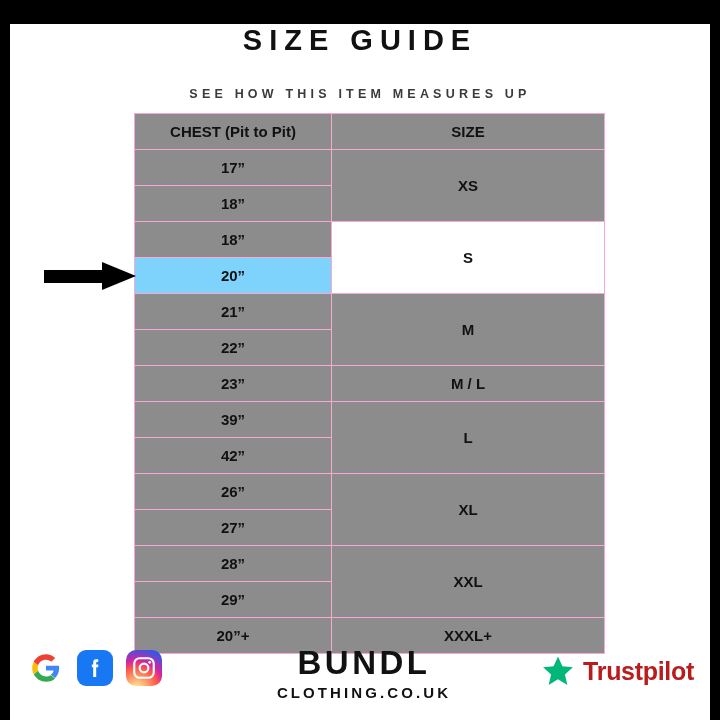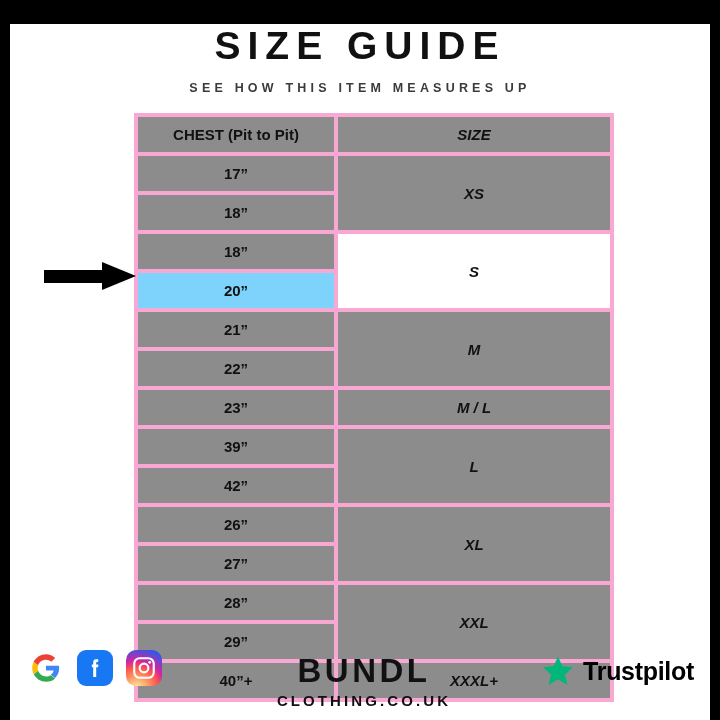--- a/index.html
+++ b/index.html
@@ -24,50 +24,50 @@
     position: relative;
     width: 700px;
     height: 700px;
     background: #ffffff;
     box-sizing: border-box;
   }
 
   
   .title {
     text-align: center;
-    font-size: 39px;
+    font-size: 29px;
     font-weight: bold;
     letter-spacing: 7px;
     color: #111111;
     margin-top: 14px;
     font-family: "Liberation Sans", sans-serif;
   }
   .subtitle {
     text-align: center;
     font-size: 12.5px;
     font-weight: bold;
     letter-spacing: 4.2px;
     color: #3b3b3b;
-    margin-top: 13px;
+    margin-top: 30px;
   }
 
   
   .table-wrap {
     position: absolute;
     left: 124px;
     top: 89px;
     width: 468px;
   }
   table.size-table {
     border-collapse: collapse;
     width: 468px;
     table-layout: fixed;
   }
   table.size-table td {
-    border: 4px solid #f9a8d4;
+    border: 1px solid #f9a8d4;
     text-align: center;
     font-weight: bold;
     color: #111111;
     font-size: 15px;
     height: 35px;
     padding: 0;
   }
   td.head {
     background: #ffffff;
     font-size: 16.5px;
@@ -77,21 +77,20 @@
     width: 196px;
     background: #8c8c8c;
   }
   td.chest.hl {
     background: #7dd3fc;
   }
   td.sizecell {
     width: 272px;
     background: #8c8c8c;
     font-size: 17px;
-    font-style: italic;
   }
   td.sizecell.hl {
     background: #ffffff;
   }
 
   
   .arrow {
     position: absolute;
     left: 34px;
     top: 238px;
@@ -147,21 +146,20 @@
     background: radial-gradient(circle at 30% 107%, #fdf497 0%, #fd5949 45%, #d6249f 60%, #285AEB 90%);
     border-radius: 10px;
   }
 
   .brand {
     position: absolute;
     left: 8px;
     right: 0;
     top: 4px;
     text-align: center;
-    margin-top: 8px;
   }
   .brand .name {
     font-size: 33px;
     font-weight: bold;
     letter-spacing: 3.5px;
     color: #111111;
     line-height: 1.05;
   }
   .brand .domain {
     font-size: 15px;
@@ -175,21 +173,21 @@
     position: absolute;
     right: 16px;
     top: 12px;
     display: flex;
     align-items: center;
     gap: 8px;
   }
   .tp-label {
     font-size: 25px;
     font-weight: bold;
-    color: #000000;
+    color: #b91c1c;
     letter-spacing: -0.3px;
   }
 </style>
 </head>
 <body>
 
 <div class="page">
   <div class="card">
 
     <div class="title">SIZE GUIDE</div>
@@ -250,21 +248,21 @@
 
           <tr>
             <td class="chest">28”</td>
             <td class="sizecell" rowspan="2">XXL</td>
           </tr>
           <tr>
             <td class="chest">29”</td>
           </tr>
 
           <tr>
-            <td class="chest">40”+</td>
+            <td class="chest">20”+</td>
             <td class="sizecell">XXXL+</td>
           </tr>
         </tbody>
       </table>
     </div>
 
     <div class="arrow">
       <div class="shaft"></div>
       <div class="head"></div>
     </div>

